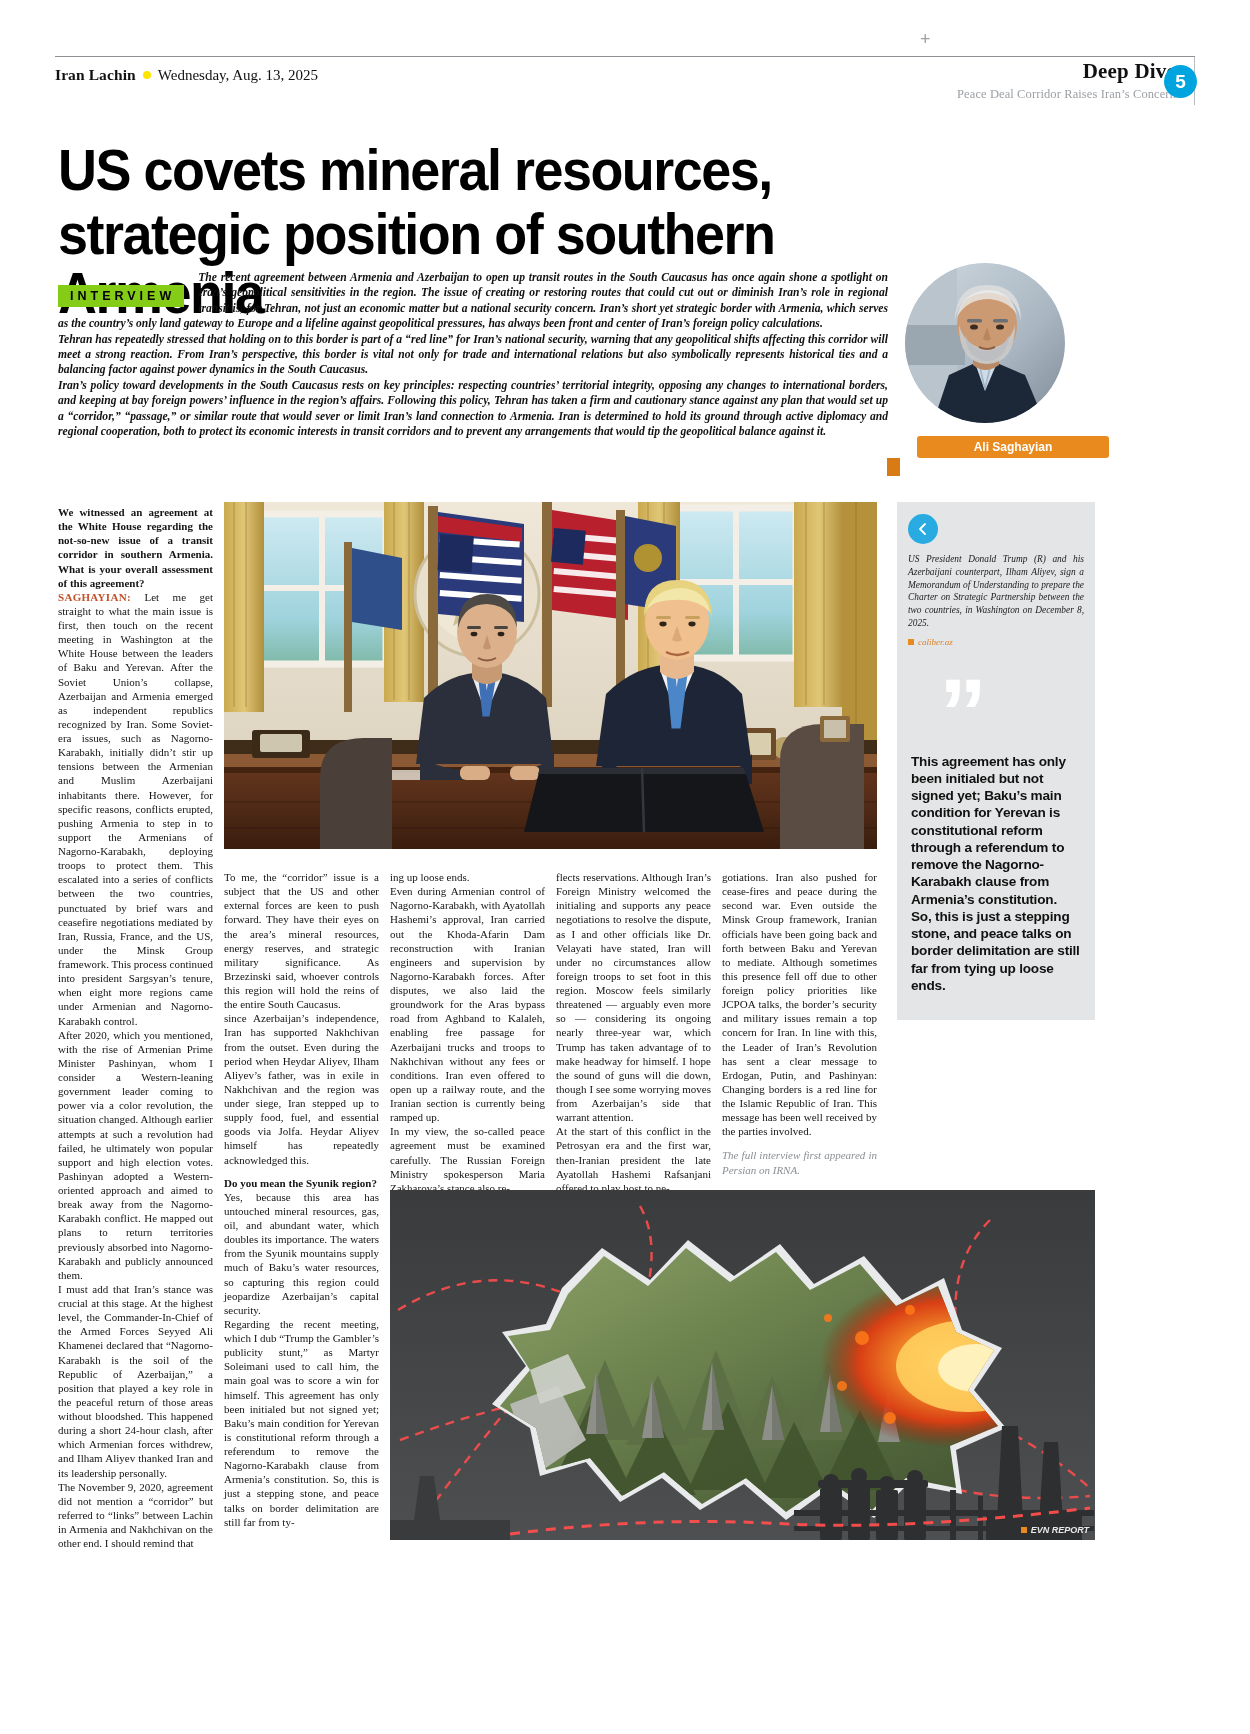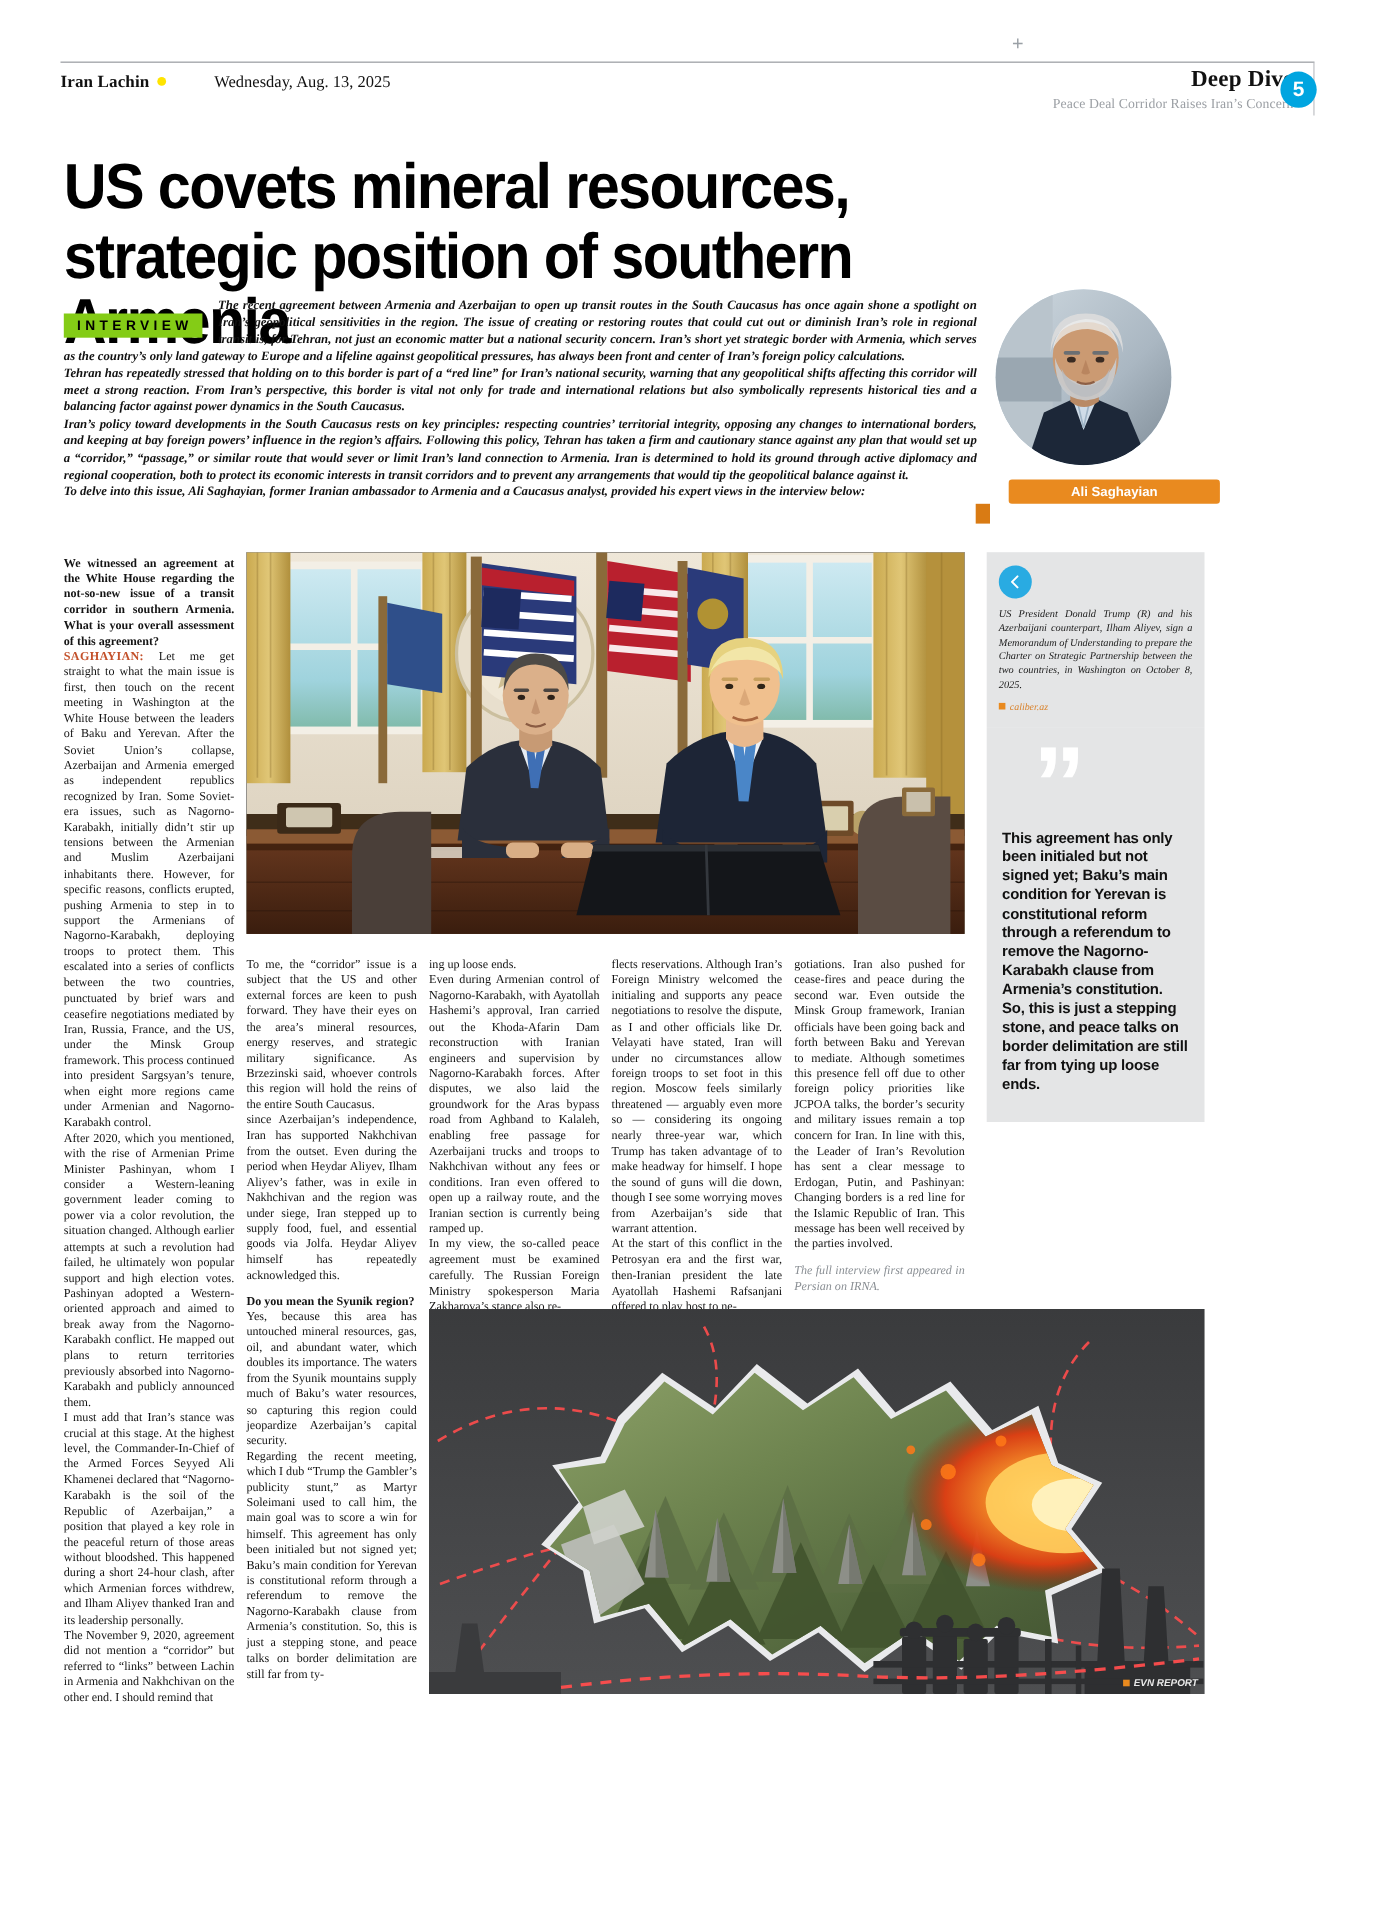--- a/index.html
+++ b/index.html
@@ -18,21 +18,21 @@
 
   
   .masthead {
     position:absolute; left:55px; top:56px; width:1140px; height:54px;
     border-top:1.5px solid #8d9196;
     display:flex; align-items:flex-start; justify-content:space-between;
   }
   .mh-left { display:flex; align-items:baseline; gap:7px; padding-top:9px; }
   .mh-paper { font-family:"Liberation Serif",serif; font-weight:bold; font-size:15.5px; letter-spacing:.1px; }
   .mh-dot { width:8px; height:8px; border-radius:50%; background:#FFE400; display:inline-block; position:relative; top:-1px; }
-  .mh-date { font-size:15px; font-family:"Liberation Serif",serif;margin-left:37px; }
+  .mh-date { font-size:15px; font-family:"Liberation Serif",serif; }
   .mh-center { text-align:right; padding-top:2px; padding-right:18px;
                border-right:1px solid #b9bcc0; min-height:48px; }
   .mh-section { font-family:"Liberation Serif",serif; font-weight:bold; font-size:21px; letter-spacing:.2px; }
   .mh-kicker { font-family:"Liberation Serif",serif; font-size:12.5px; color:#9b9fa4; margin-top:3px; letter-spacing:.1px;}
   .mh-page {
      position:absolute; right:-2px; top:8px;
      width:33px; height:33px; border-radius:50%; background:#00A5E0;
      color:#fff; font-family:"Liberation Sans",sans-serif; font-weight:bold;
      font-size:19px; display:flex; align-items:center; justify-content:center;
   }
@@ -172,21 +172,20 @@
     <span>US covets mineral resources,</span>
     <span class="l2">strategic position of southern Armenia</span>
   </h1>
 
   <div class="lede-wrap">
     <div class="interview-tag">INTERVIEW</div>
     <div class="lede">
       <p>The recent agreement between Armenia and Azerbaijan to open up transit routes in the South Caucasus has once again shone a spotlight on Iran’s geopolitical sensitivities in the region. The issue of creating or restoring routes that could cut out or diminish Iran’s role in regional transit is, for Tehran, not just an economic matter but a national security concern. Iran’s short yet strategic border with Armenia, which serves as the country’s only land gateway to Europe and a lifeline against geopolitical pressures, has always been front and center of Iran’s foreign policy calculations.</p>
       <p>Tehran has repeatedly stressed that holding on to this border is part of a “red line” for Iran’s national security, warning that any geopolitical shifts affecting this corridor will meet a strong reaction. From Iran’s perspective, this border is vital not only for trade and international relations but also symbolically represents historical ties and a balancing factor against power dynamics in the South Caucasus.</p>
       <p>Iran’s policy toward developments in the South Caucasus rests on key principles: respecting countries’ territorial integrity, opposing any changes to international borders, and keeping at bay foreign powers’ influence in the region’s affairs. Following this policy, Tehran has taken a firm and cautionary stance against any plan that would set up a “corridor,” “passage,” or similar route that would sever or limit Iran’s land connection to Armenia. Iran is determined to hold its ground through active diplomacy and regional cooperation, both to protect its economic interests in transit corridors and to prevent any arrangements that would tip the geopolitical balance against it.</p>
-      <p>To delve into this issue, Ali Saghayian, former Iranian ambassador to Armenia and a Caucasus analyst, provided his expert views in the interview below:</p>
     </div>
   </div>
 
   <div class="portrait-wrap">
     <div class="portrait">
       <svg width="160" height="160" viewBox="0 0 160 160">
         <defs>
           <clipPath id="cir">
               <circle cx="80" cy="80" r="80"></circle>
             </clipPath>
@@ -432,21 +431,21 @@
     <p class="attrib">The full interview first appeared in Persian on IRNA.</p>
   </div>
 
   <div class="rail">
     <div class="rail-caption">
       <div class="arrow-btn">
         <svg width="14" height="14" viewBox="0 0 14 14" aria-hidden="true">
           <path d="M9 2 L4 7 L9 12" fill="none" stroke="#ffffff" stroke-width="1.8" stroke-linecap="round" stroke-linejoin="round"></path>
         </svg>
       </div>
-      <p>US President Donald Trump (R) and his Azerbaijani counterpart, Ilham Aliyev, sign a Memorandum of Understanding to prepare the Charter on Strategic Partnership between the two countries, in Washington on October 8, 2025.</p>
+      <p>US President Donald Trump (R) and his Azerbaijani counterpart, Ilham Aliyev, sign a Memorandum of Understanding to prepare the Charter on Strategic Partnership between the two countries, in Washington on December 8, 2025.</p>
       <div class="credit">
         <span class="sq"></span>
         <span class="t">caliber.az</span>
       </div>
     </div>
 
     <div class="pullquote">
       <div class="pq-marks">”</div>
       <p>This agreement has only been initialed but not signed yet; Baku’s main condition for Yerevan is constitutional reform through a referendum to remove the Nagorno-Karabakh clause from Armenia’s constitution. So, this is just a stepping stone, and peace talks on border delimitation are still far from tying up loose ends.</p>
     </div>

